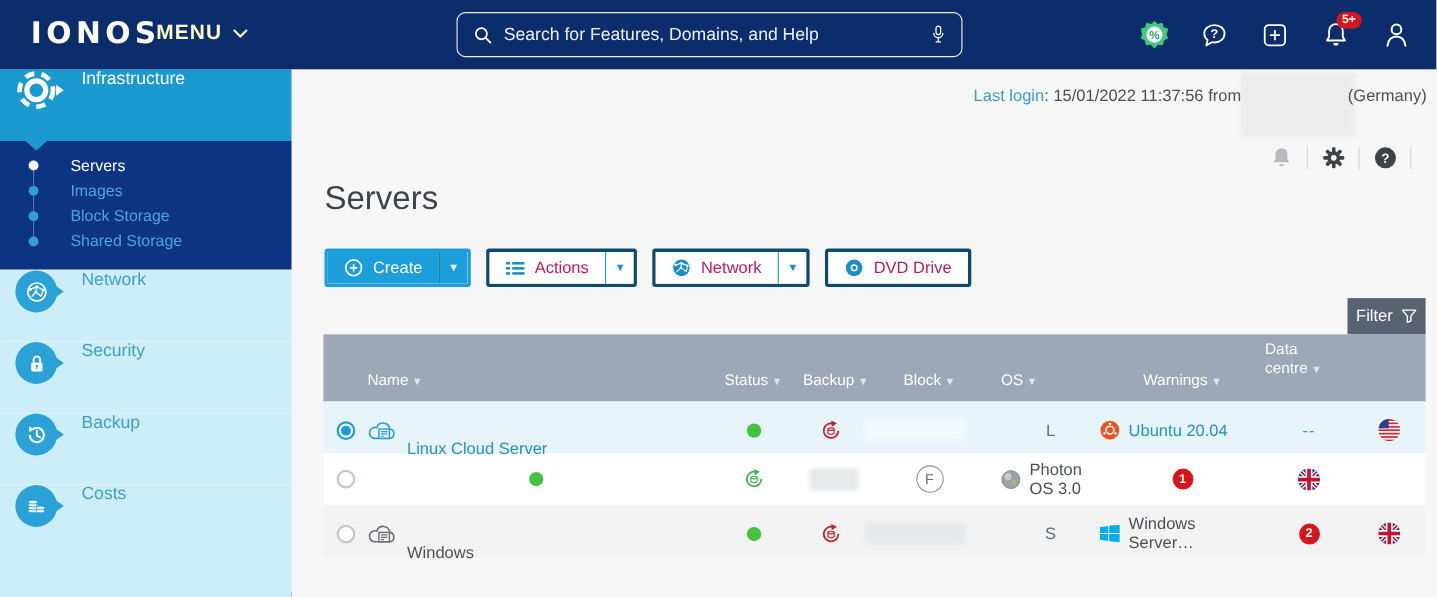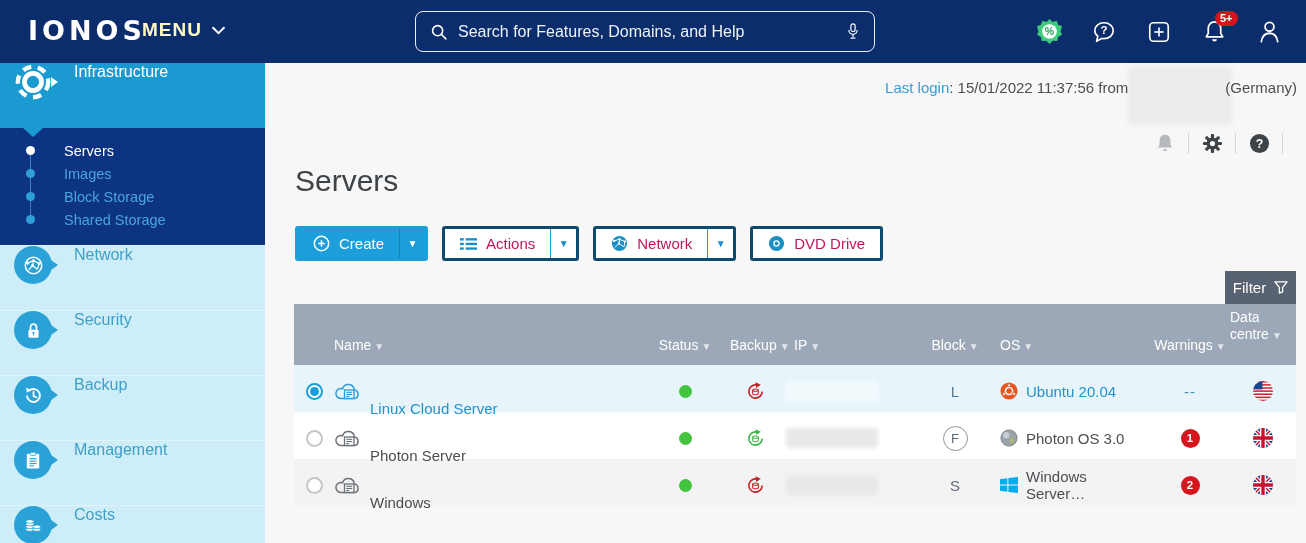--- a/index.html
+++ b/index.html
@@ -225,35 +225,20 @@
       <svg width="19" height="19" viewBox="0 0 20 20">
           <path d="M3.2 10 a6.8 6.8 0 1 0 2.2 -5" fill="none" stroke="#fff" stroke-width="2"></path>
           <polygon points="2.4,1.6 2.9,7 7.4,4.4" fill="#fff"></polygon>
           <line x1="10" y1="6" x2="10" y2="10.5" stroke="#fff" stroke-width="1.8" stroke-linecap="round"></line>
           <line x1="10" y1="10.5" x2="13.2" y2="12.2" stroke="#fff" stroke-width="1.8" stroke-linecap="round"></line>
         </svg>
     </span>
     <span class="lbl">Backup</span>
   </div>
 
-  <div class="side-sec">
-    <span class="bubble">
-      <svg width="16" height="19" viewBox="0 0 18 20">
-          <rect x="2" y="2.5" width="14" height="16.5" rx="1.5" fill="#fff"></rect>
-          <rect x="6" y="0.8" width="6" height="3.4" rx="1" fill="#fff" stroke="#2aa2d8" stroke-width="1"></rect>
-          <g stroke="#2aa2d8" stroke-width="1.3">
-            <line x1="5" y1="8" x2="13" y2="8"></line>
-            <line x1="5" y1="10.7" x2="13" y2="10.7"></line>
-            <line x1="5" y1="13.4" x2="13" y2="13.4"></line>
-            <line x1="5" y1="16" x2="10" y2="16"></line>
-          </g>
-        </svg>
-    </span>
-    <span class="lbl">Management</span>
-  </div>
 
   <div class="side-sec">
     <span class="bubble">
       <svg width="18" height="16" viewBox="0 0 20 18">
           <g fill="#fff" stroke="#2aa2d8" stroke-width="0.9">
             <ellipse cx="6.5" cy="14" rx="4.6" ry="2"></ellipse>
             <ellipse cx="6.5" cy="11" rx="4.6" ry="2"></ellipse>
             <ellipse cx="6.5" cy="8" rx="4.6" ry="2"></ellipse>
             <ellipse cx="6.5" cy="5" rx="4.6" ry="2"></ellipse>
             <ellipse cx="14.2" cy="14" rx="4.4" ry="2"></ellipse>
@@ -379,21 +364,20 @@
       </svg>
   </span>
 </div>
 
 <div class="tbl">
   <div class="thead">
     <div class="th"></div>
     <div class="th"><span>Name</span><span class="sort">▼</span></div>
     <div class="th c-status"><span>Status</span><span class="sort">▼</span></div>
     <div class="th c-backup"><span>Backup</span><span class="sort">▼</span></div>
-    <div class="th c-ip"><span>IP</span><span class="sort">▼</span></div>
     <div class="th c-type"><span>Block</span><span class="sort">▼</span></div>
     <div class="th"><span>OS</span><span class="sort">▼</span></div>
     <div class="th c-warn"><span>Warnings</span><span class="sort">▼</span></div>
     <div class="th c-dc"><span>Data centre</span><span class="sort">▼</span></div>
   </div>
 
   <div class="tr sel">
     <div class="td c-sel">
         <span class="radio on"></span>
       </div>
@@ -468,32 +452,20 @@
             </g>
           </svg>
       </span>
     </div>
   </div>
 
   <div class="tr white">
     <div class="td c-sel">
         <span class="radio"></span>
       </div>
-    <div class="td c-name">
-      <span>
-        <svg width="27" height="20" viewBox="0 0 27 20" style="color:#6b7076">
-            <path d="M7 17.5 A5 5 0 1 1 8.6 7.8 A6 6 0 0 1 20.3 9 A4.3 4.3 0 0 1 20.5 17.5 Z" fill="none" stroke="currentColor" stroke-width="1.5"></path>
-            <rect x="10.5" y="9" width="9.5" height="8.5" fill="#fff" stroke="currentColor" stroke-width="1.3"></rect>
-            <line x1="12.3" y1="11.3" x2="18.2" y2="11.3" stroke="currentColor" stroke-width="1.1"></line>
-            <line x1="12.3" y1="13.5" x2="18.2" y2="13.5" stroke="currentColor" stroke-width="1.1"></line>
-            <line x1="12.3" y1="15.6" x2="15.2" y2="15.6" stroke="currentColor" stroke-width="1.1"></line>
-          </svg>
-      </span>
-      <span class="nm">Photon Server</span>
-    </div>
     <div class="td c-status">
         <span class="dot-ok"></span>
       </div>
     <div class="td c-backup">
       <span>
         <svg width="19" height="19" viewBox="0 0 20 20" style="color:#3cb54a">
             <path d="M17 10 A7 7 0 1 1 12.3 3.4" fill="none" stroke="currentColor" stroke-width="1.7"></path>
             <polygon points="10,0.3 15.6,3 10.7,6.4" fill="currentColor"></polygon>
             <g fill="none" stroke="currentColor" stroke-width="1.1">
               <ellipse cx="10" cy="8.6" rx="3" ry="1.2"></ellipse>

